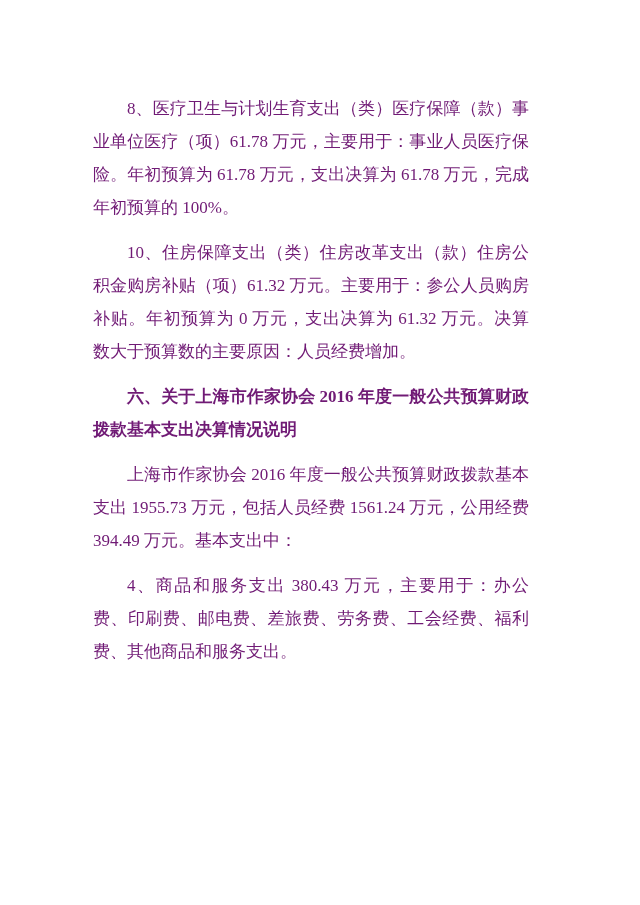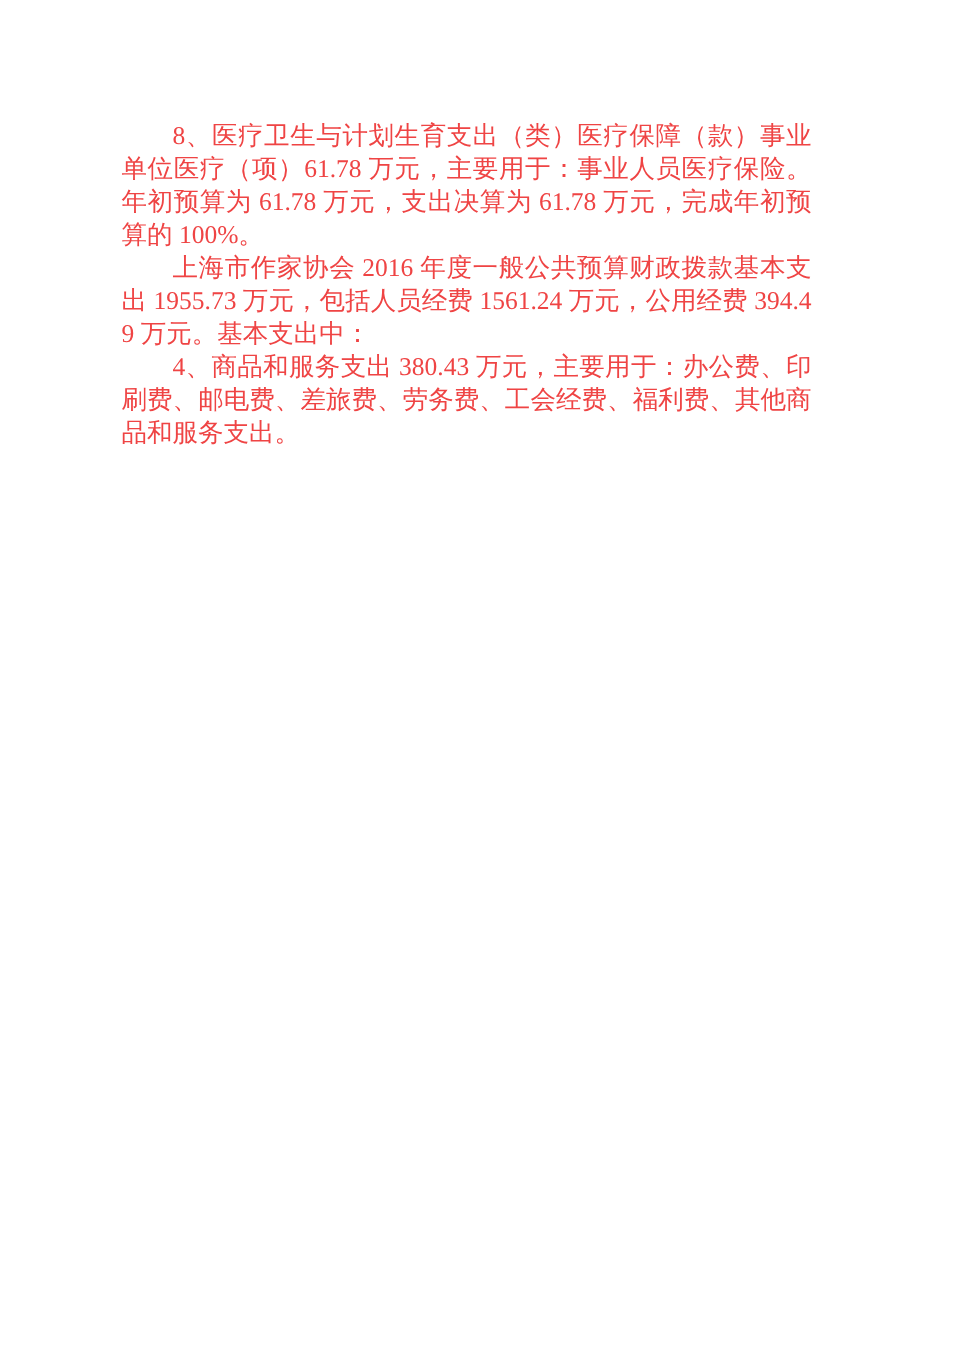--- a/index.html
+++ b/index.html
@@ -14,36 +14,38 @@
     background: #ffffff;
     overflow: hidden;
   }
   .content {
     position: absolute;
     left: 81px;
     top: 80px;
     width: 460px;
   }
   .content p {
-    margin: 0;
+    margin: 12px;
     padding: 0;
     font-family: "Liberation Serif", "DejaVu Serif", serif;
     font-size: 17px;
-    line-height: 22px;
-    color: #ef4444;
+    line-height: 33px;
+    color: #701a75;
     text-align: justify;
     text-indent: 34px;
     word-break: break-all;
   }
   .content p.heading {
     font-weight: bold;
   }
 </style>
 </head>
 <body>
 
 <div class="page">
   <div class="content">
     <p>8、医疗卫生与计划生育支出（类）医疗保障（款）事业单位医疗（项）61.78 万元，主要用于：事业人员医疗保险。年初预算为 61.78 万元，支出决算为 61.78 万元，完成年初预算的 100%。</p>
+    <p>10、住房保障支出（类）住房改革支出（款）住房公积金购房补贴（项）61.32 万元。主要用于：参公人员购房补贴。年初预算为 0 万元，支出决算为 61.32 万元。决算数大于预算数的主要原因：人员经费增加。</p>
+    <p class="heading">六、关于上海市作家协会 2016 年度一般公共预算财政拨款基本支出决算情况说明</p>
     <p>上海市作家协会 2016 年度一般公共预算财政拨款基本支出 1955.73 万元，包括人员经费 1561.24 万元，公用经费 394.49 万元。基本支出中：</p>
     <p>4、商品和服务支出 380.43 万元，主要用于：办公费、印刷费、邮电费、差旅费、劳务费、工会经费、福利费、其他商品和服务支出。</p>
   </div>
 </div>
 
 </body></html>

